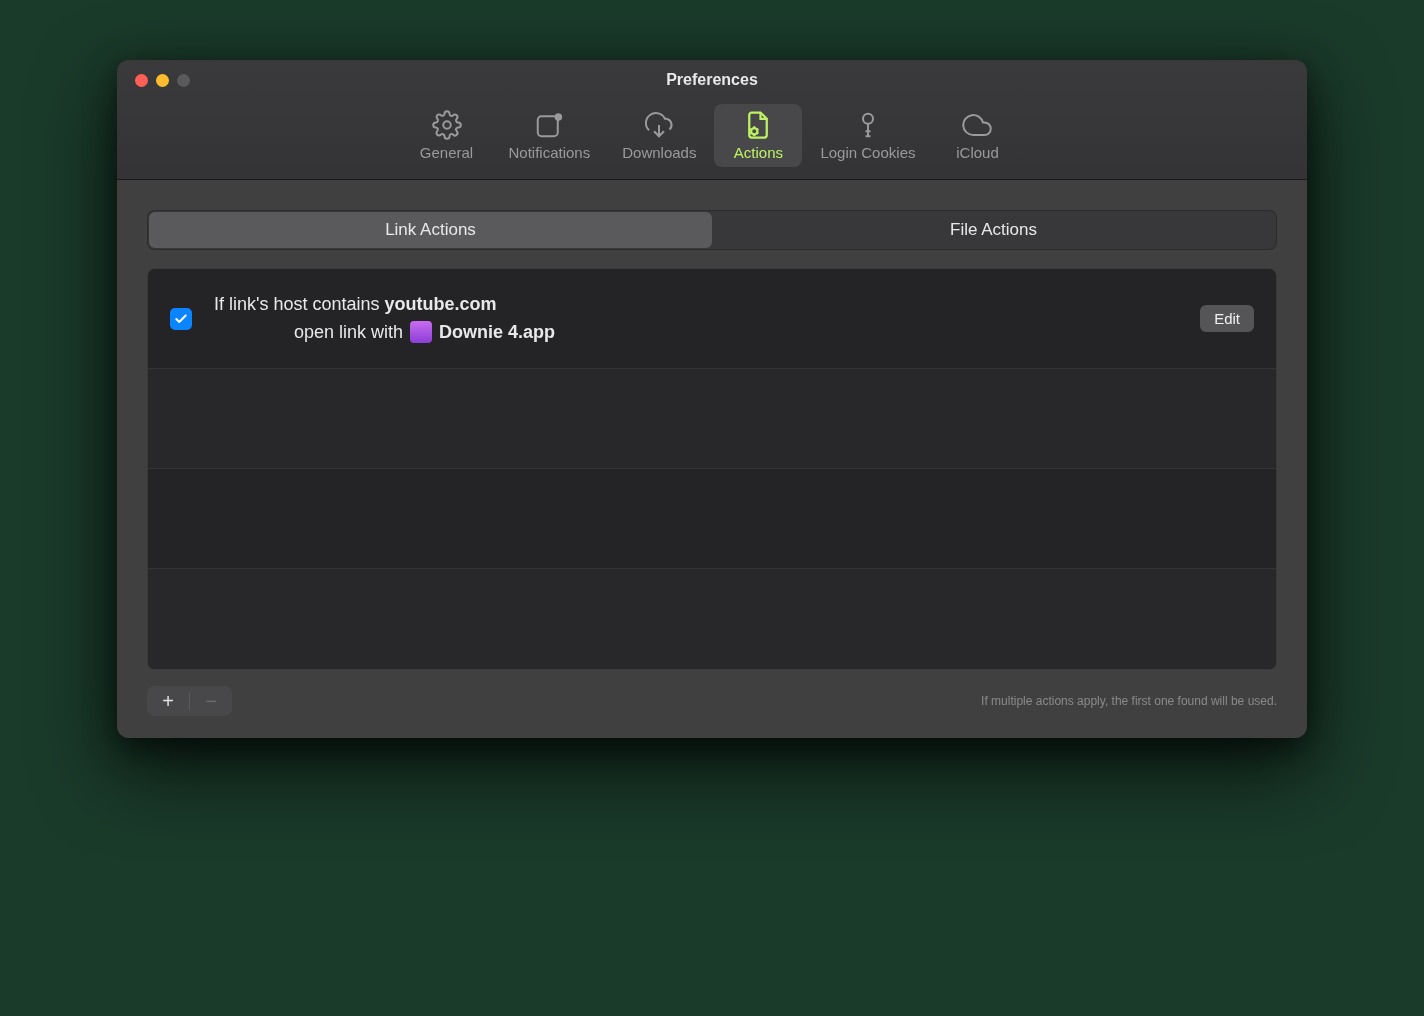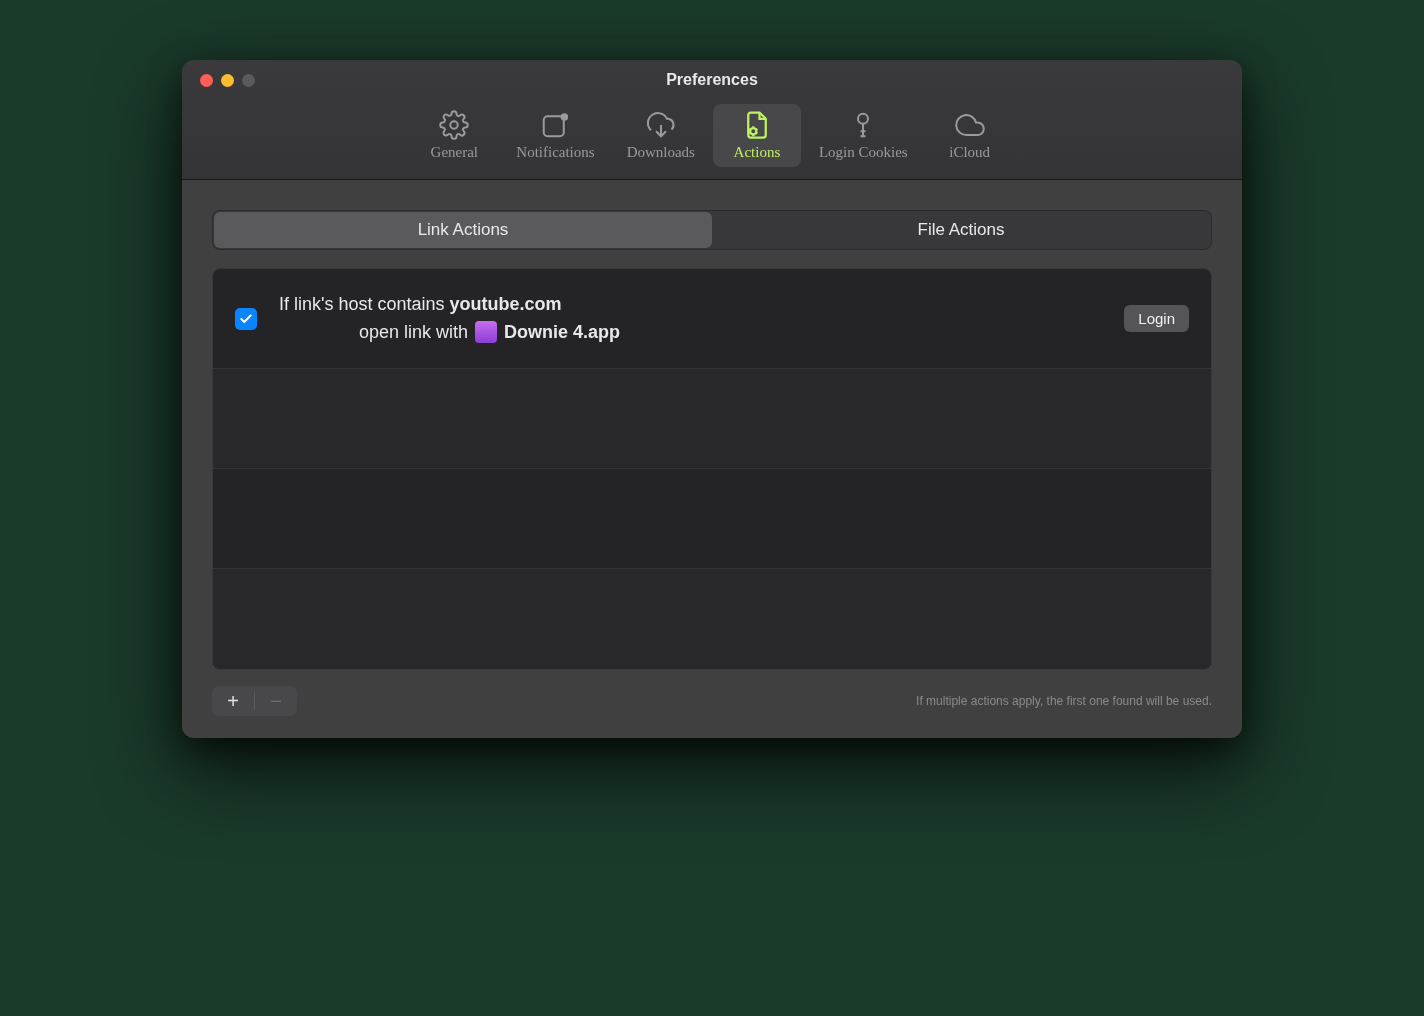--- a/index.html
+++ b/index.html
@@ -7,21 +7,21 @@
       background: #1a3a2a;
       font-family: -apple-system, BlinkMacSystemFont, "Segoe UI", sans-serif;
       display: flex;
       align-items: flex-start;
       justify-content: center;
       padding-top: 60px;
       height: 1016px;
       width: 1424px;
     }
     .window {
-      width: 1060px;
+      width: 1190px;
       background: #2a2a2c;
       border-radius: 12px;
       overflow: hidden;
       box-shadow: 0 30px 80px rgba(0,0,0,0.7), 0 10px 30px rgba(0,0,0,0.5);
     }
     .titlebar {
       background: #363638;
       background: linear-gradient(180deg, #3a3a3c 0%, #343436 100%);
       border-bottom: 1px solid #1a1a1c;
     }
@@ -45,21 +45,20 @@
     .toolbar {
       display: flex; justify-content: center; gap: 4px;
       padding: 4px 0 12px 0;
     }
     .toolbar-item {
       display: flex; flex-direction: column; align-items: center;
       gap: 4px; padding: 6px 14px;
       border-radius: 8px; cursor: pointer;
       color: #9a9a9c;
       min-width: 88px;
-      font-family: Liberation Serif, serif;
     }
     .toolbar-item.active { background: #48484a; color: #bef264; }
     .toolbar-item .icon { height: 30px; display: flex; align-items: center; justify-content: center; }
     .toolbar-item svg { width: 30px; height: 30px; }
     .toolbar-item .label { font-size: 15px; }
     .content {
       background: #404040;
       padding: 30px 30px 22px 30px;
     }
     .seg-control {
@@ -226,21 +225,21 @@
           <div class="rule-line2">
             <span>open link with</span>
             <span class="app-badge">
               <svg viewBox="0 0 24 24" fill="#fff">
                   <path d="M12 3v12m0 0l-5-5m5 5l5-5M5 20h14"></path>
                 </svg>
             </span>
             <span class="bold">Downie 4.app</span>
           </div>
         </div>
-        <button class="edit-btn">Login</button>
+        <button class="edit-btn">Edit</button>
       </div>
       <div class="row alt"></div>
       <div class="row"></div>
       <div class="row alt"></div>
     </div>
 
     <div class="footer">
       <div class="pm-group">
         <div class="pm-btn">
           <span>+</span>

